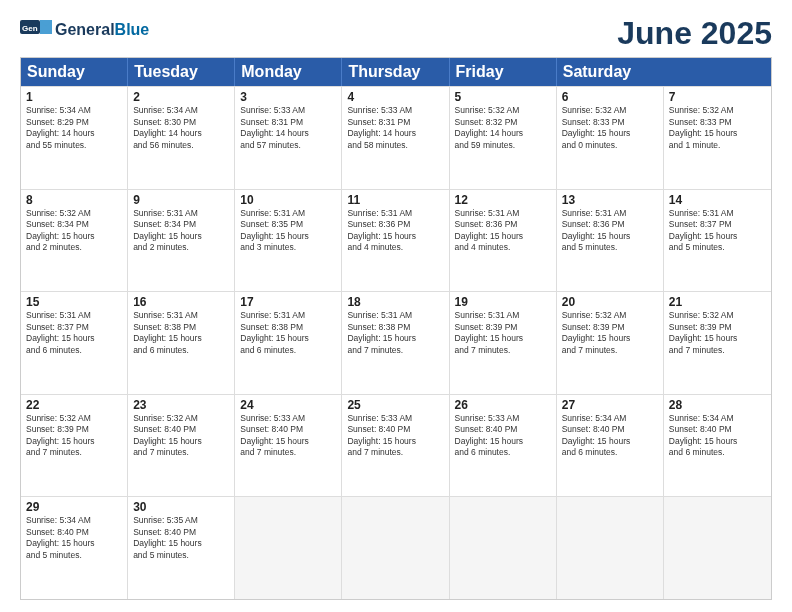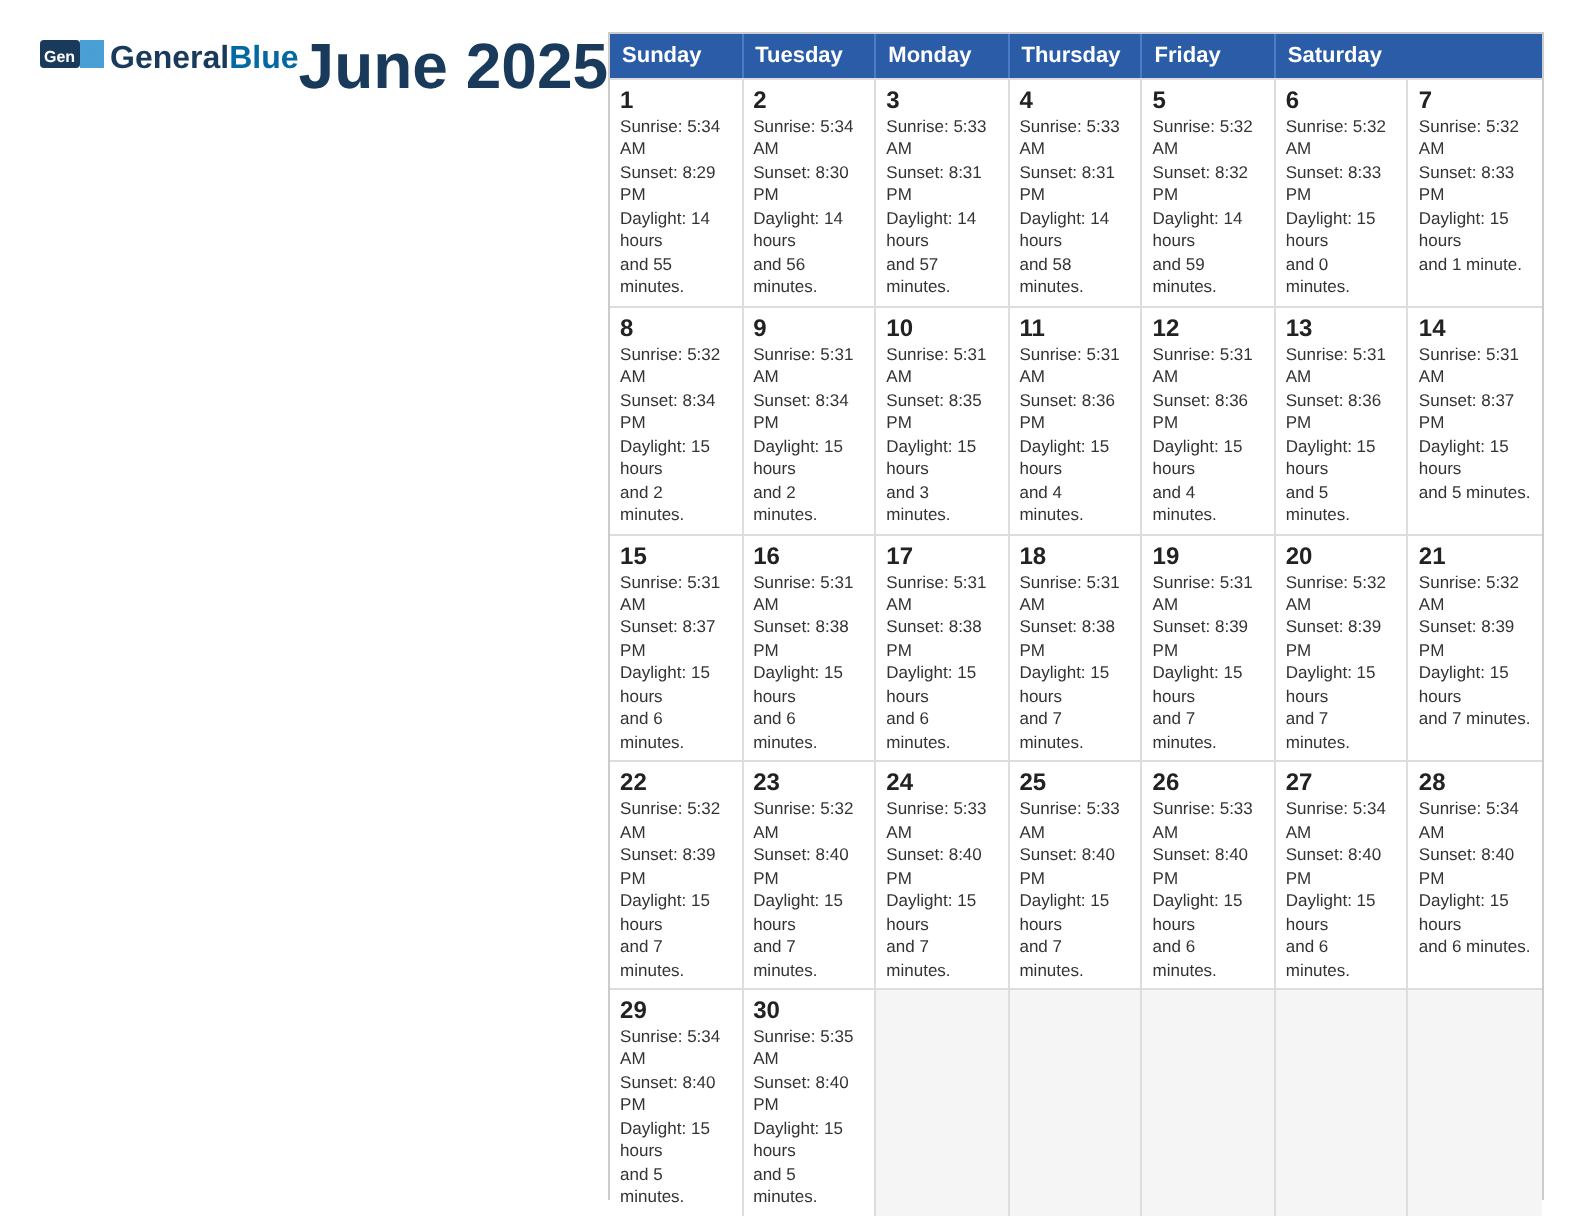--- a/index.html
+++ b/index.html
@@ -9,20 +9,21 @@
       width: 792px;
       height: 612px;
       overflow: hidden;
     }
     .page {
       width: 792px;
       height: 612px;
       background: #fff;
       padding: 16px 20px 12px 20px;
       display: flex;
+      flex-direction: column;
     }
     .header {
       display: flex;
       justify-content: space-between;
       align-items: flex-start;
       margin-bottom: 6px;
     }
     .logo {
       display: flex;
       flex-direction: column;
@@ -48,21 +49,21 @@
       border: 1px solid #ccc;
     }
     .cal-header-row {
       display: grid;
       grid-template-columns: repeat(7, 1fr);
       background: #2a5ca8;
     }
     .cal-header-cell {
       color: #fff;
       font-weight: bold;
-      font-size: 11px;
+      font-size: 16px;
       padding: 5px 6px;
       border-right: 1px solid #4a7cc8;
       text-align: left;
     }
     .cal-header-cell:last-child { border-right: none; }
     .cal-body {
       flex: 1;
       display: flex;
       flex-direction: column;
     }

